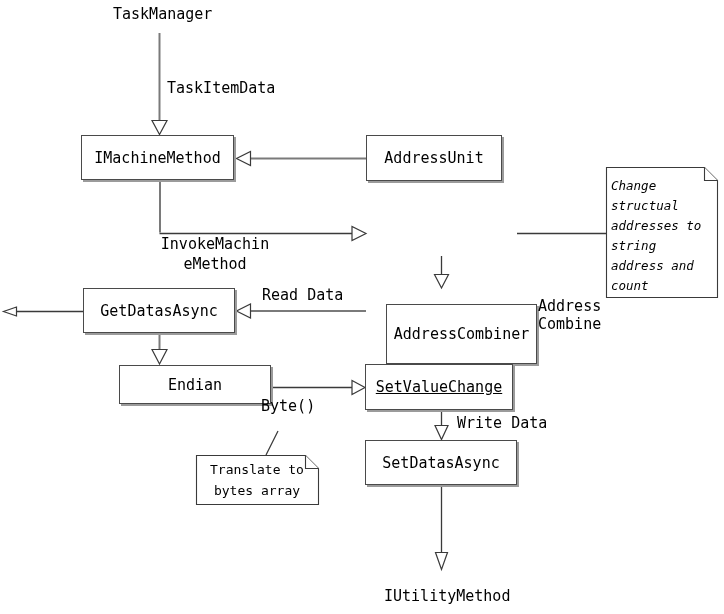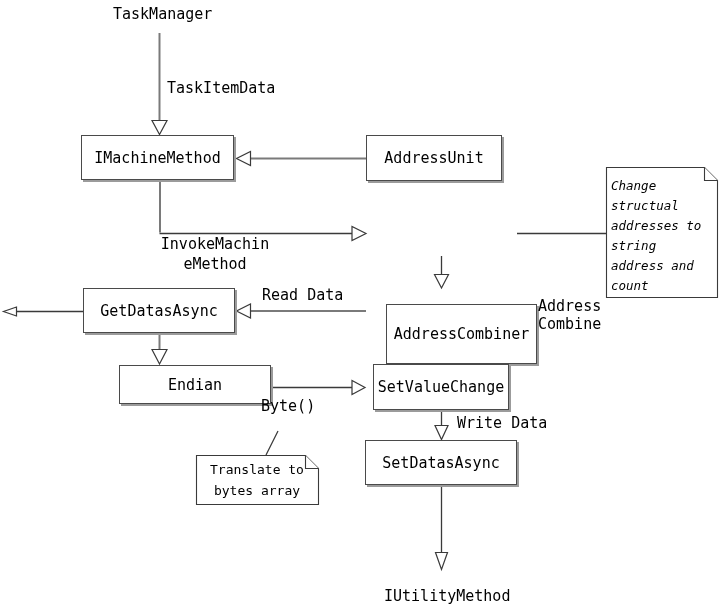--- a/index.html
+++ b/index.html
@@ -107,21 +107,21 @@
       <path class="note-shape" d="M196.5,455.5 L305.5,455.5 L318.5,468.5 L318.5,504.5 L196.5,504.5 Z"></path>
       <path class="note-shape" d="M305.5,455.5 L305.5,468.5 L318.5,468.5"></path>
     </g>
   </svg>
 
   <div class="box" style="left:81px;top:135px;width:153px;height:45px;">IMachineMethod</div>
   <div class="box" style="left:366px;top:135px;width:136px;height:46px;">AddressUnit</div>
   <div class="box" style="left:366px;top:304px;width:151px;height:60px;margin-left:20px;">AddressCombiner</div>
   <div class="box" style="left:83px;top:288px;width:152px;height:45px;">GetDatasAsync</div>
   <div class="box" style="left:83px;top:365px;width:152px;height:39px;margin-left:36px;">Endian</div>
-  <div class="box" style="left:373px;top:364px;width:136px;height:46px;">SetValueChange</div>
+  <div class="box" style="left:365px;top:364px;width:148px;height:46px;text-decoration:underline;">SetValueChange</div>
   <div class="box" style="left:365px;top:440px;width:152px;height:45px;">SetDatasAsync</div>
 
   <div class="lbl" style="left:113px;top:7px;">TaskManager</div>
   <div class="lbl" style="left:167px;top:81px;">TaskItemData</div>
   <div class="lbl center" style="left:160px;top:234px;width:110px;line-height:20px;">InvokeMachin
 eMethod</div>
   <div class="lbl" style="left:262px;top:288px;">Read Data</div>
   <div class="lbl" style="left:538px;top:297px;line-height:18px;">Address
 Combine</div>
   <div class="lbl" style="left:261px;top:399px;text-align:right;">Byte()</div>

